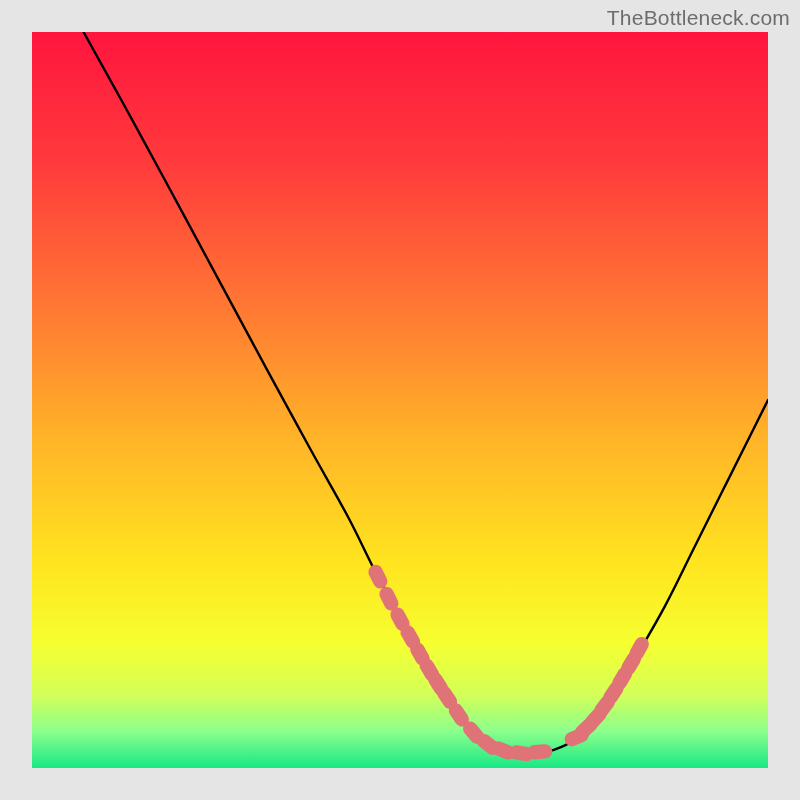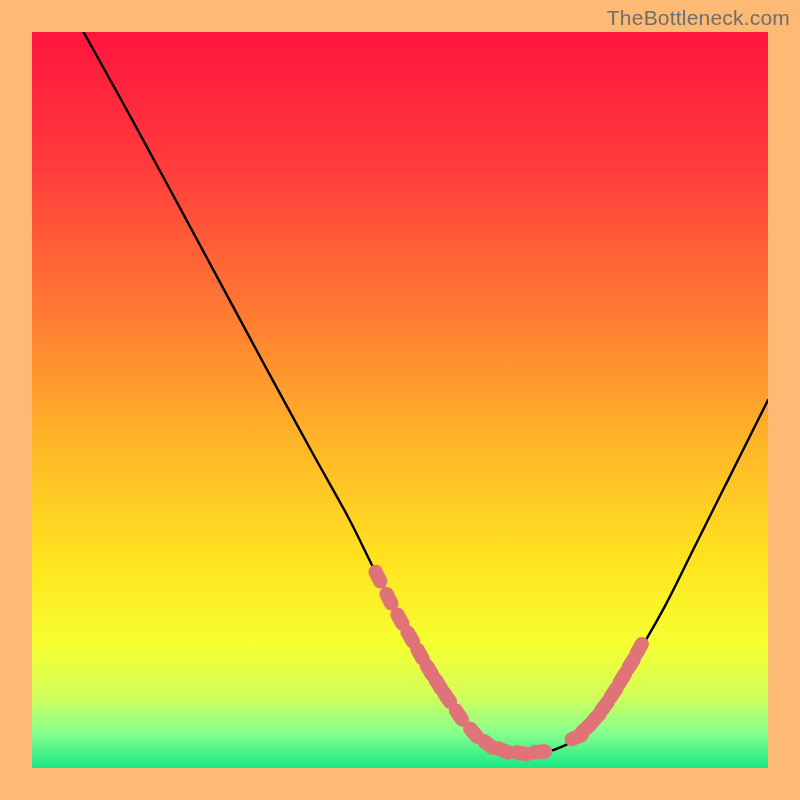--- a/index.html
+++ b/index.html
@@ -10,21 +10,21 @@
     background: #000;
     overflow: hidden;
     font-family: Arial, Helvetica, sans-serif;
   }
   .frame {
     position: absolute;
     left: 0;
     top: 0;
     width: 800px;
     height: 800px;
-    background: #fdba74;
+    background: #e5e5e5;
   }
   .plot-area {
     position: absolute;
     left: 32px;
     top: 32px;
     width: 736px;
     height: 736px;
     overflow: hidden;
   }
   .gradient {

